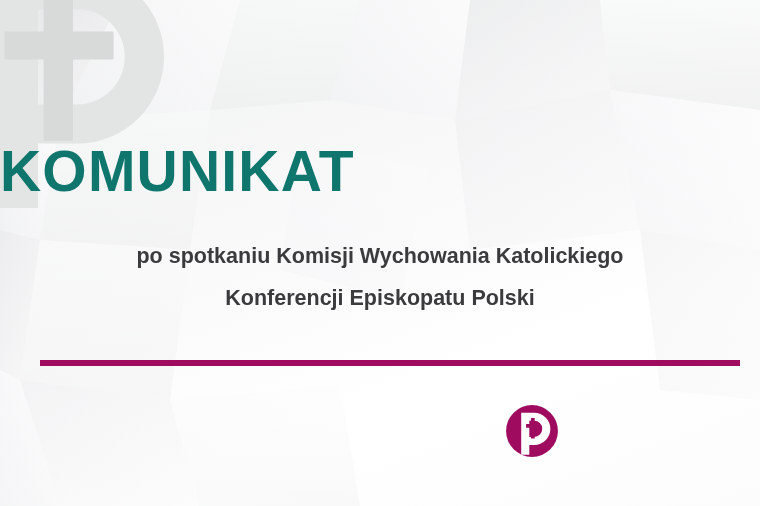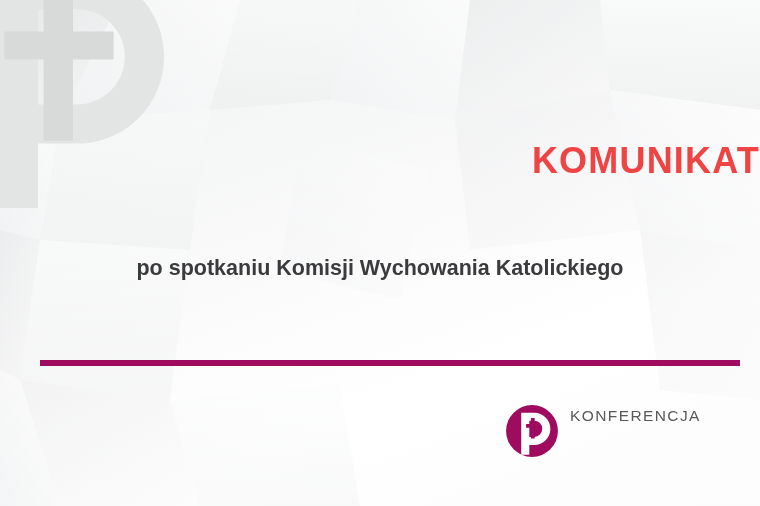--- a/index.html
+++ b/index.html
@@ -47,34 +47,34 @@
     inset: 0;
     display: flex;
     flex-direction: column;
   }
 
   .title {
     position: absolute;
     left: 0;
     right: 0;
     top: 142px;
-    text-align: right;
-    font-size: 36px;
+    text-align: left;
+    font-size: 57px;
     font-weight: 700;
     letter-spacing: 1.2px;
-    color: #ef4444;
+    color: #0f766e;
     line-height: 1.05;
     white-space: nowrap;
   }
 
   .subtitle {
     position: absolute;
     left: 0;
     right: 0;
-    top: 248px;
+    top: 236px;
     text-align: center;
     color: #3b3b3d;
     font-size: 21.5px;
     font-weight: 700;
     line-height: 1.95;
   }
   .subtitle .sub-line {
     display: block;
     white-space: nowrap;
   }
@@ -164,38 +164,38 @@
       <rect x="36" y="64" width="78" height="20" rx="1"></rect>
     </g>
   </svg>
 
   <div class="content">
 
     <div class="title">KOMUNIKAT</div>
 
     <div class="subtitle">
       <span class="sub-line">po spotkaniu Komisji Wychowania Katolickiego</span>
+      <span class="sub-line">Konferencji Episkopatu Polski</span>
     </div>
 
     <div class="divider"></div>
 
     <div class="logo-lockup">
 
       <svg class="logo-mark" viewBox="0 0 100 100">
         <circle cx="50" cy="50" r="48" fill="#9e0b5f"></circle>
 
         <path d="M30 16 h24 a30 30 0 0 1 0 60 h-9 v18 h-15 z
                  M45 31 v30 h9 a15 15 0 0 0 0 -30 z" fill="#ffffff"></path>
 
         <g fill="#9e0b5f">
           <rect x="48" y="26" width="7" height="38" rx="0.6"></rect>
           <rect x="39" y="37" width="25" height="7" rx="0.6"></rect>
         </g>
       </svg>
 
       <div class="logo-text">
-        <span>KONFERENCJA</span>
       </div>
 
     </div>
 
   </div>
 </div>
 
 </body></html>

